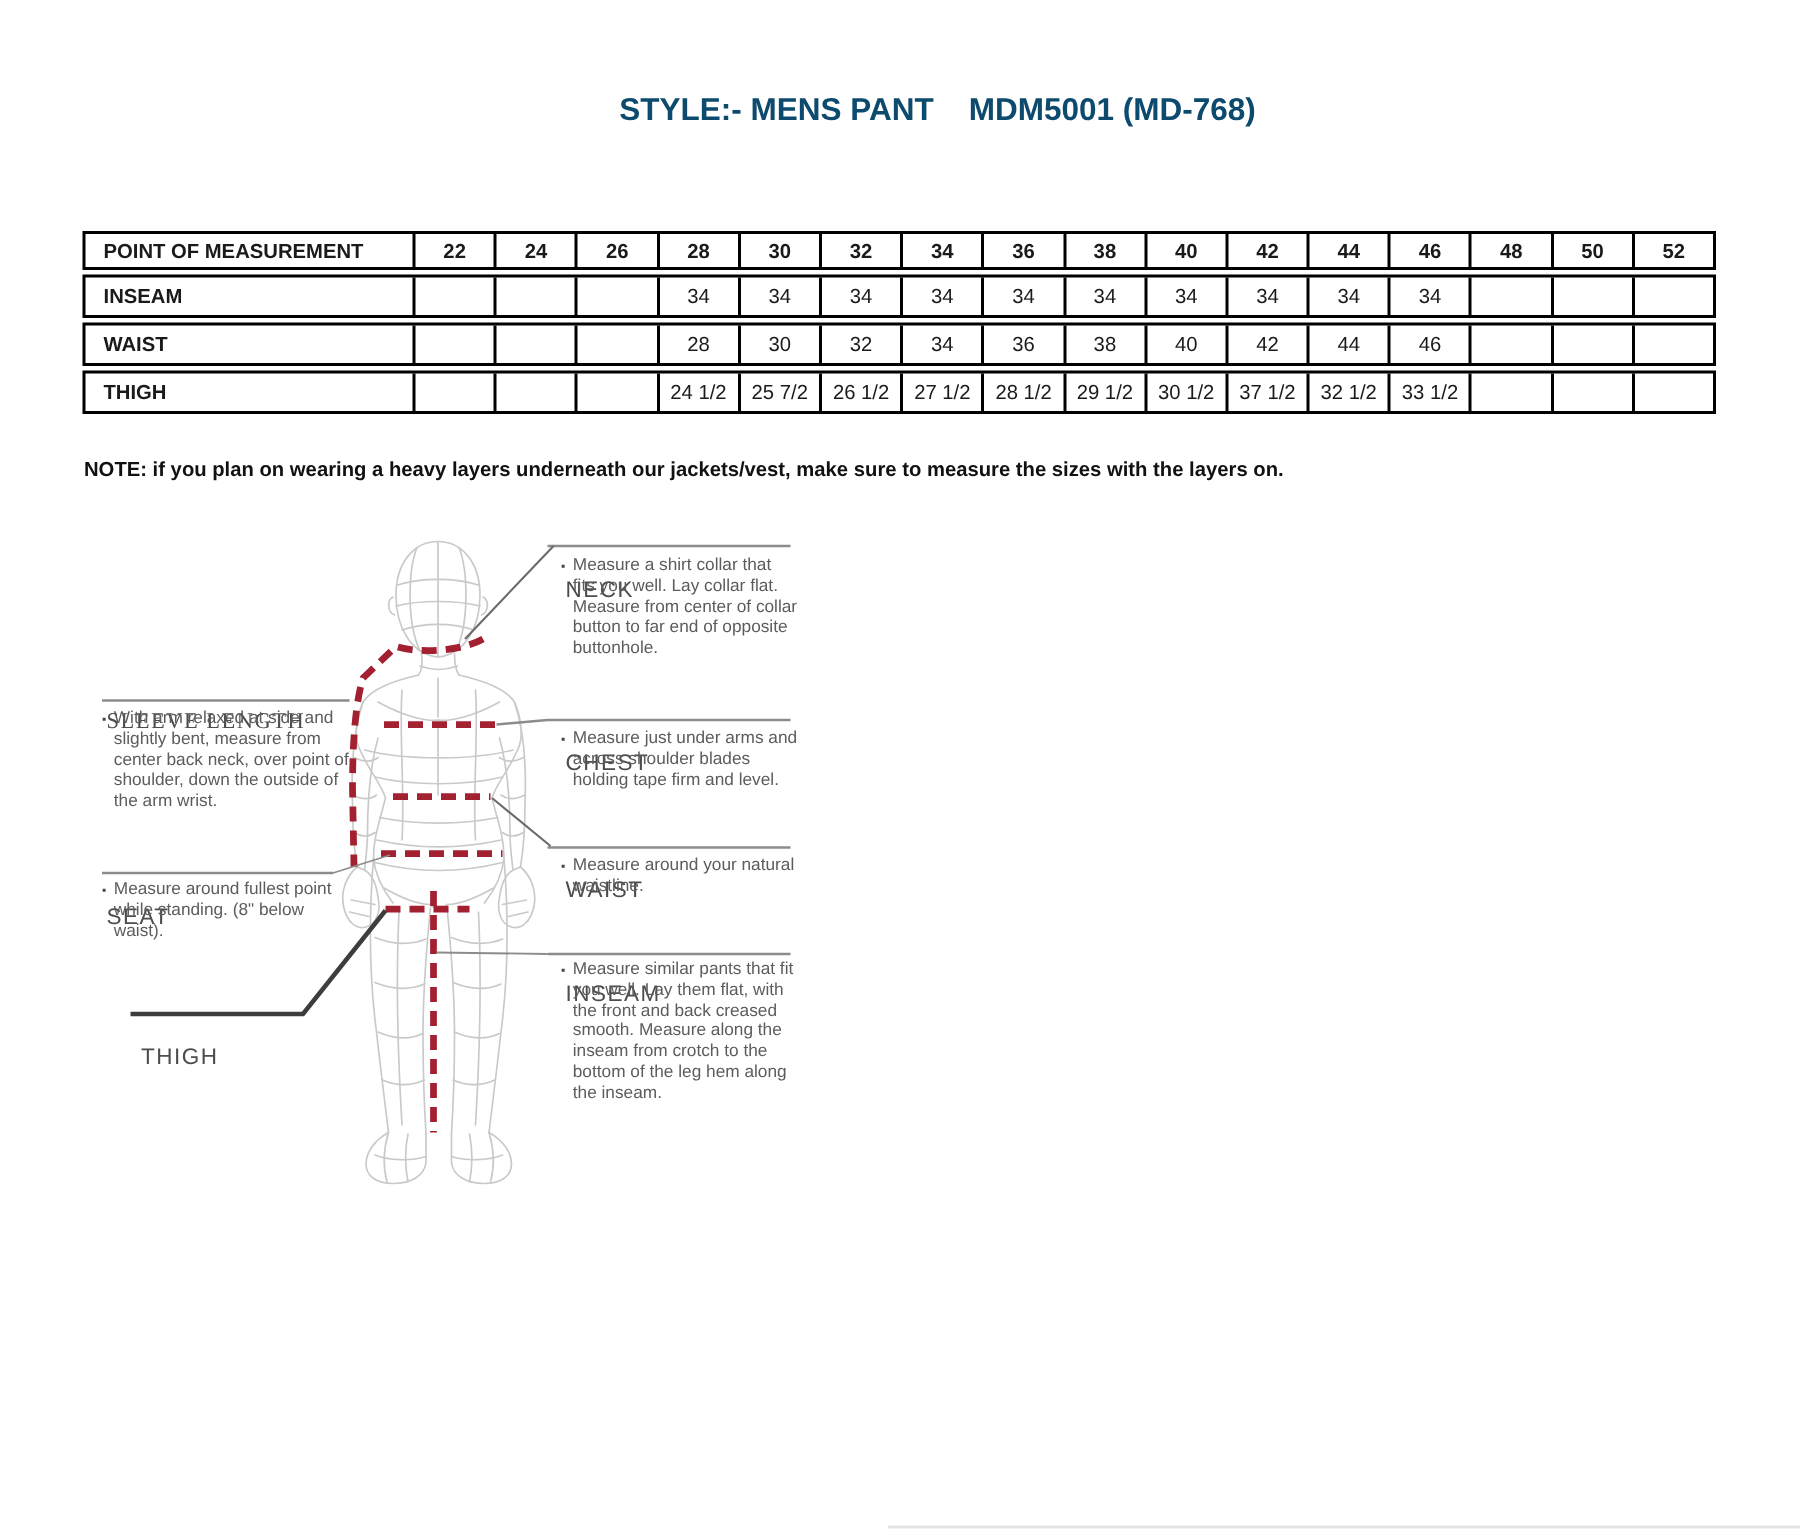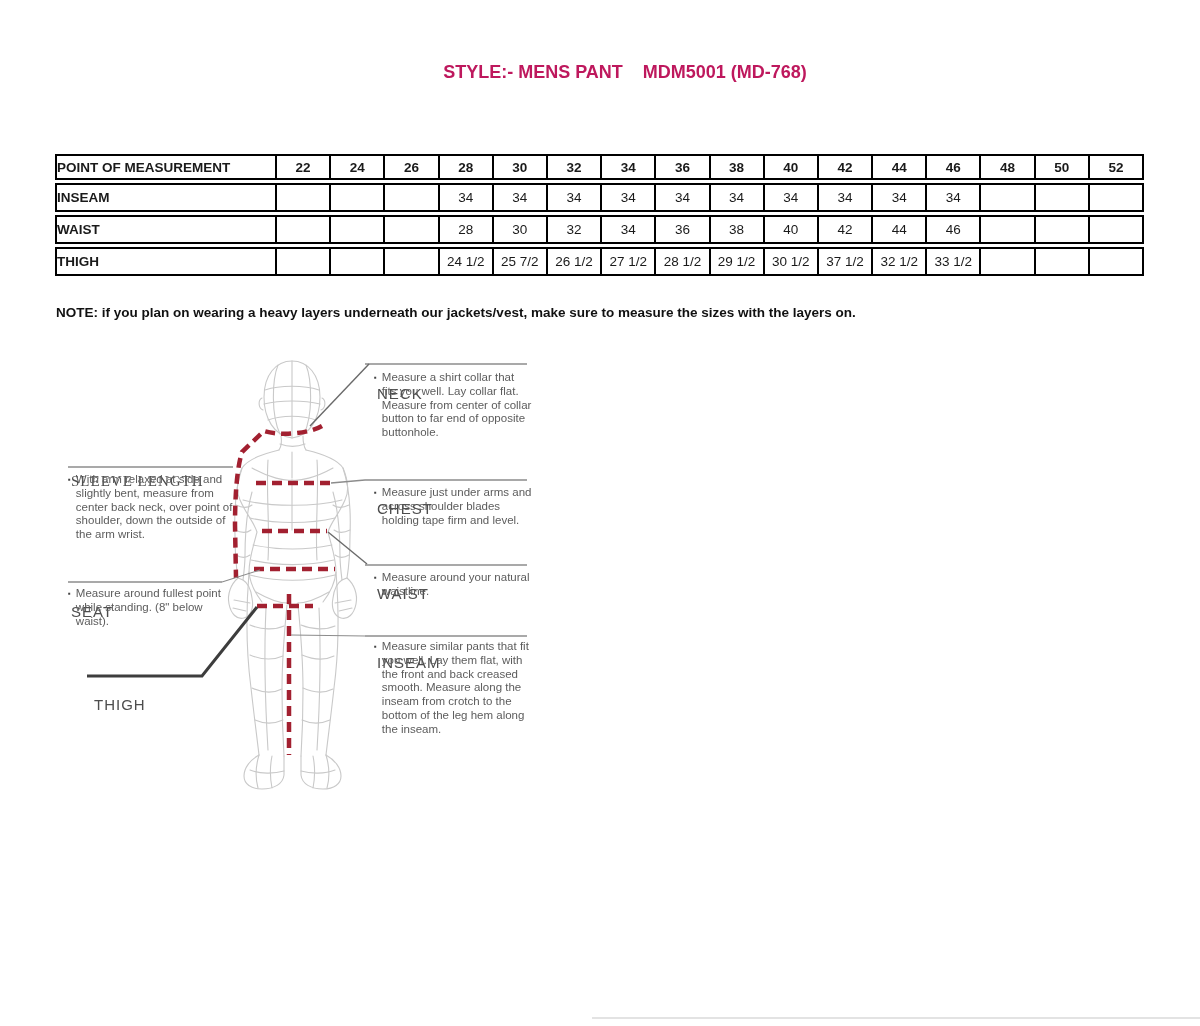--- a/index.html
+++ b/index.html
@@ -1,29 +1,29 @@
 <!DOCTYPE html>
 <html><head>
 <meta charset="utf-8">
 <style>
   html,body{margin:0;padding:0;background:#ffffff;}
   .page{position:relative;width:1200px;height:1026px;background:#ffffff;overflow:hidden;
         font-family:"Liberation Sans", sans-serif;color:#1a1a1a;}
 
   
   .doc-title{position:absolute;left:75px;top:62px;width:1100px;text-align:center;
-             font-size:18px;font-weight:700;white-space:pre;color:#be185d;}
+             font-size:21px;font-weight:700;white-space:pre;color:#0c4a6e;}
 
   
   .size-table{position:absolute;left:55px;top:154px;width:1089px;}
   .t-row{display:flex;border:2px solid #000;margin-bottom:3px;background:#fff;box-sizing:border-box;}
   .t-cell{flex:1;border-left:2px solid #000;display:flex;align-items:center;justify-content:center;
           font-size:13.5px;height:25px;box-sizing:border-box;overflow:hidden;white-space:nowrap;}
   .t-head .t-cell{font-weight:700;height:22px;}
-  .t-first{flex:0 0 218px;justify-content:flex-start;padding-left:0;border-left:none;font-weight:700;}
+  .t-first{flex:0 0 218px;justify-content:flex-start;padding-left:12px;border-left:none;font-weight:700;}
 
   
   .note{position:absolute;left:56px;top:305px;font-size:13.5px;font-weight:700;color:#111;}
 
   
   .figure-svg{position:absolute;left:0;top:330px;}
   .m-heading{position:absolute;font-size:15px;letter-spacing:1px;color:#4d4d4d;white-space:nowrap;margin-top:41px;}
   .m-desc{position:absolute;display:flex;gap:5px;font-size:11.5px;line-height:1.2;color:#5c5c5c;}
   .m-desc .bullet{font-size:8px;line-height:14px;color:#444;flex:0 0 auto;}
 

